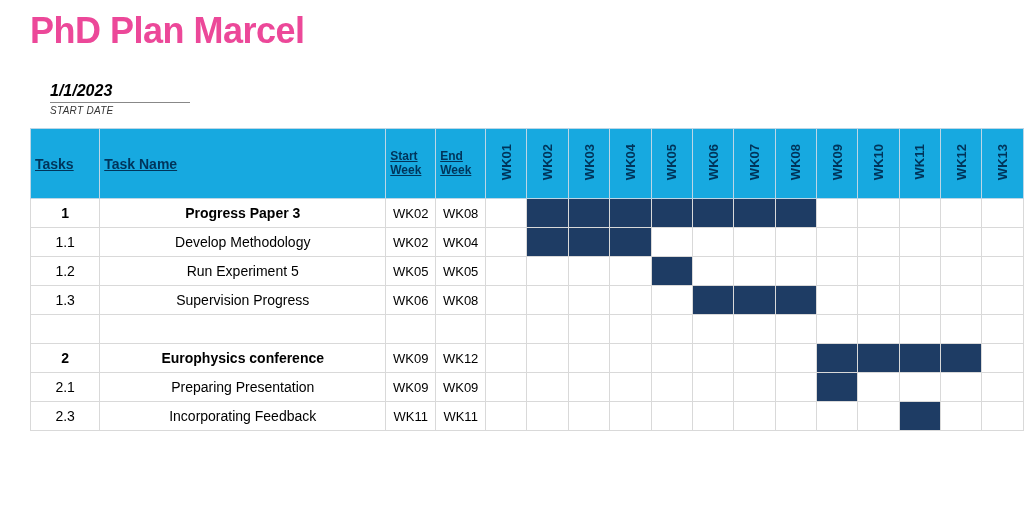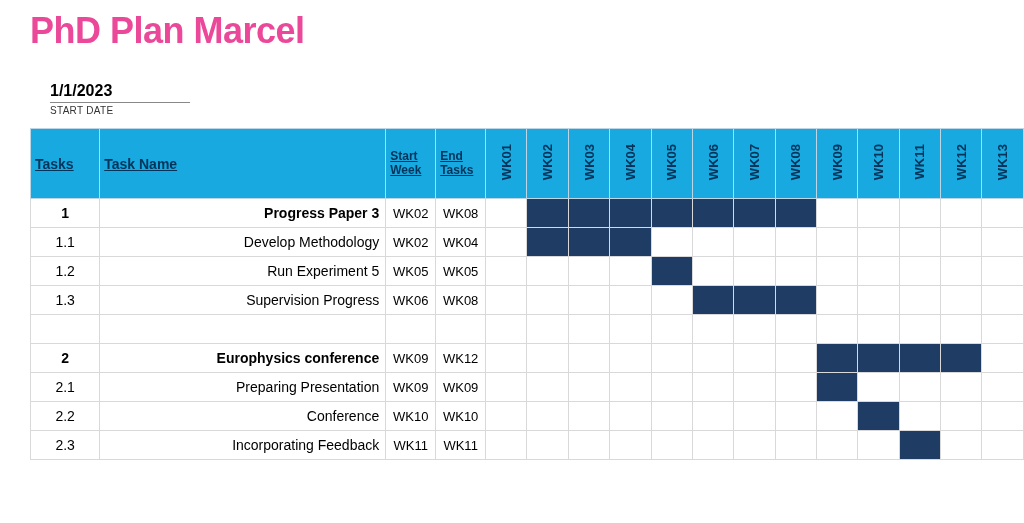--- a/index.html
+++ b/index.html
@@ -17,20 +17,21 @@
     font-size: 36px;
     font-weight: bold;
     margin: 0 0 30px 0;
     letter-spacing: -0.5px;
   }
   .dates {
     display: flex;
     gap: 64px;
     margin-bottom: 12px;
     margin-left: 20px;
+    font-style: italic;
   }
   .date-block { width: 140px; }
   .date-val {
     font-size: 16px;
     font-weight: bold;
     padding-bottom: 2px;
     border-bottom: 1px solid #888;
   }
   .date-lbl {
     font-size: 10px;
@@ -66,21 +67,21 @@
   .col-sw    { width: 50px; font-size:12px; line-height:1.1; }
   .col-ew    { width: 50px; font-size:12px; line-height:1.1; }
   td {
     border: 1px solid #d9d9d9;
     height: 29px;
     padding: 2px 6px;
     font-size: 14px;
     white-space: nowrap;
   }
   td.id   { text-align: center; }
-  td.name { text-align: right; }
+  td.name { text-align: center; }
   td.wkv  { text-align: center; font-size: 13px; }
   td.cell { padding: 0; }
   td.fill { background: #1e3c64; }
   .bold td.id, .bold td.name { font-weight: bold; }
 </style>
 </head>
 <body>
 
 <h1>PhD Plan Marcel</h1>
 
@@ -90,21 +91,21 @@
     <div class="date-lbl">START DATE</div>
   </div>
 </div>
 
 <table>
   <thead>
     <tr id="hdr-row">
       <th class="left col-tasks">Tasks</th>
       <th class="left col-name">Task Name</th>
       <th class="left col-sw">Start Week</th>
-      <th class="left col-ew">End Tasks</th>
+      <th class="left col-ew">End Week</th>
     <th class="wk"><span>WK01</span></th>
         <th class="wk"><span>WK02</span></th>
         <th class="wk"><span>WK03</span></th>
         <th class="wk"><span>WK04</span></th>
         <th class="wk"><span>WK05</span></th>
         <th class="wk"><span>WK06</span></th>
         <th class="wk"><span>WK07</span></th>
         <th class="wk"><span>WK08</span></th>
         <th class="wk"><span>WK09</span></th>
         <th class="wk"><span>WK10</span></th>
@@ -241,39 +242,20 @@
         <td class="cell"></td>
         <td class="cell"></td>
         <td class="cell"></td>
         <td class="cell fill"></td>
         <td class="cell"></td>
         <td class="cell"></td>
         <td class="cell"></td>
         <td class="cell"></td>
       </tr>
       <tr>
-        <td class="id">2.2</td>
-        <td class="name">Conference</td>
-        <td class="wkv">WK10</td>
-        <td class="wkv">WK10</td>
-        <td class="cell"></td>
-        <td class="cell"></td>
-        <td class="cell"></td>
-        <td class="cell"></td>
-        <td class="cell"></td>
-        <td class="cell"></td>
-        <td class="cell"></td>
-        <td class="cell"></td>
-        <td class="cell"></td>
-        <td class="cell fill"></td>
-        <td class="cell"></td>
-        <td class="cell"></td>
-        <td class="cell"></td>
-      </tr>
-      <tr>
         <td class="id">2.3</td>
         <td class="name">Incorporating Feedback</td>
         <td class="wkv">WK11</td>
         <td class="wkv">WK11</td>
         <td class="cell"></td>
         <td class="cell"></td>
         <td class="cell"></td>
         <td class="cell"></td>
         <td class="cell"></td>
         <td class="cell"></td>

